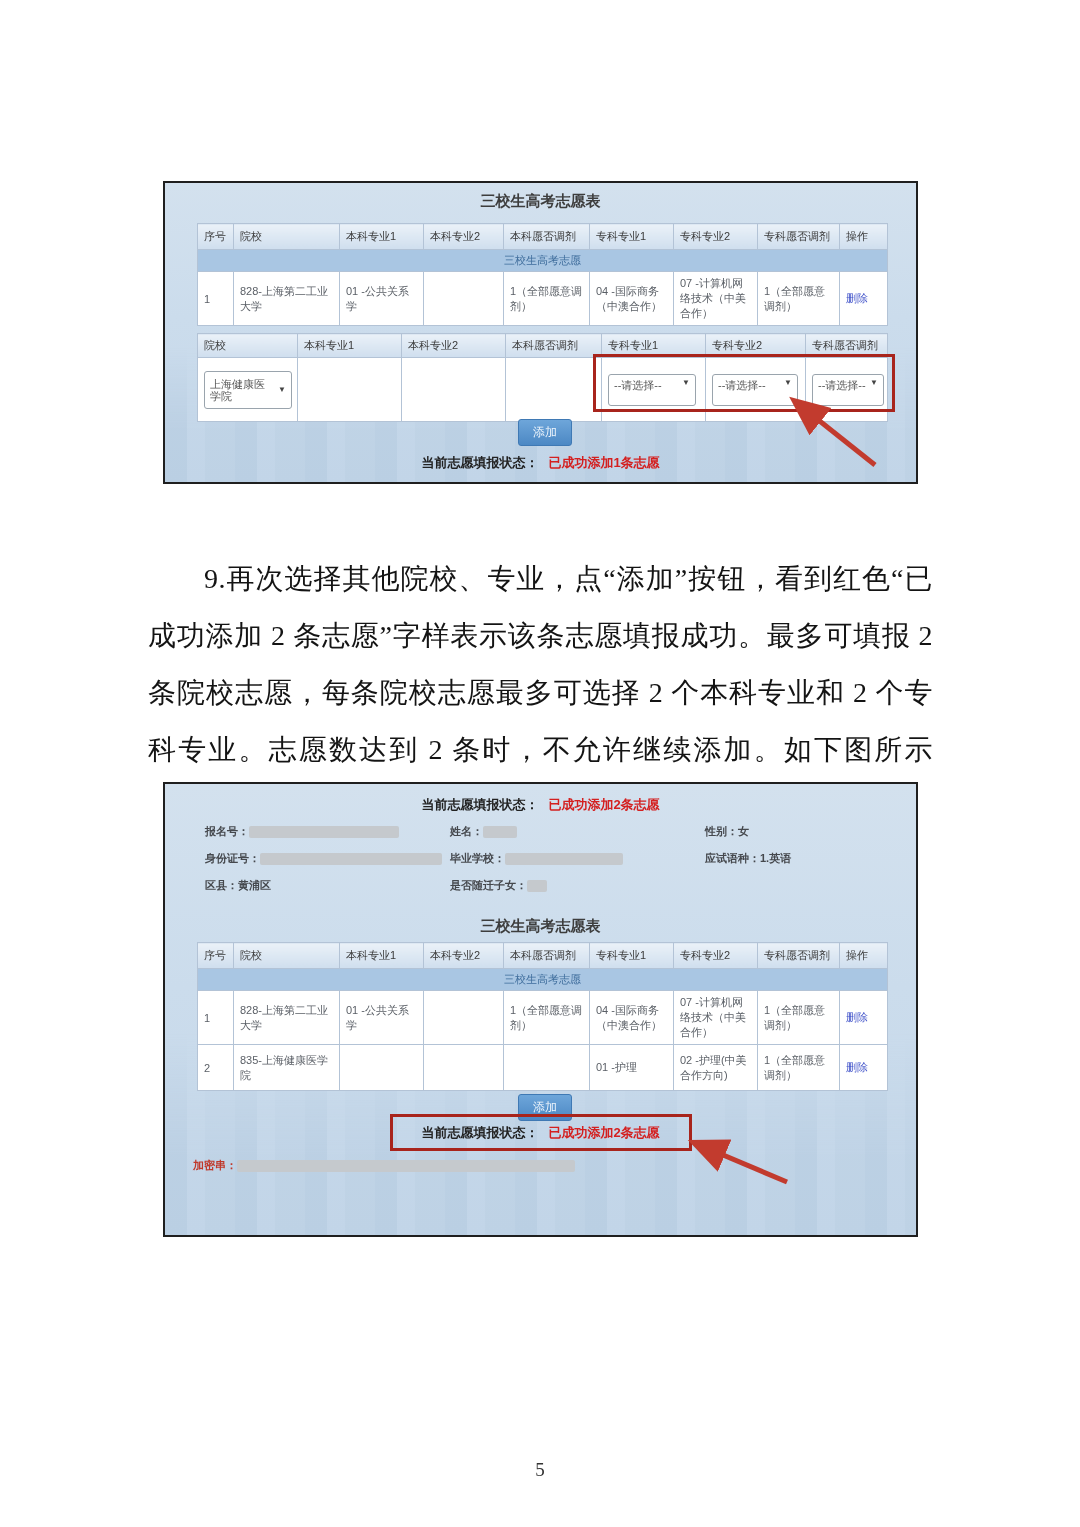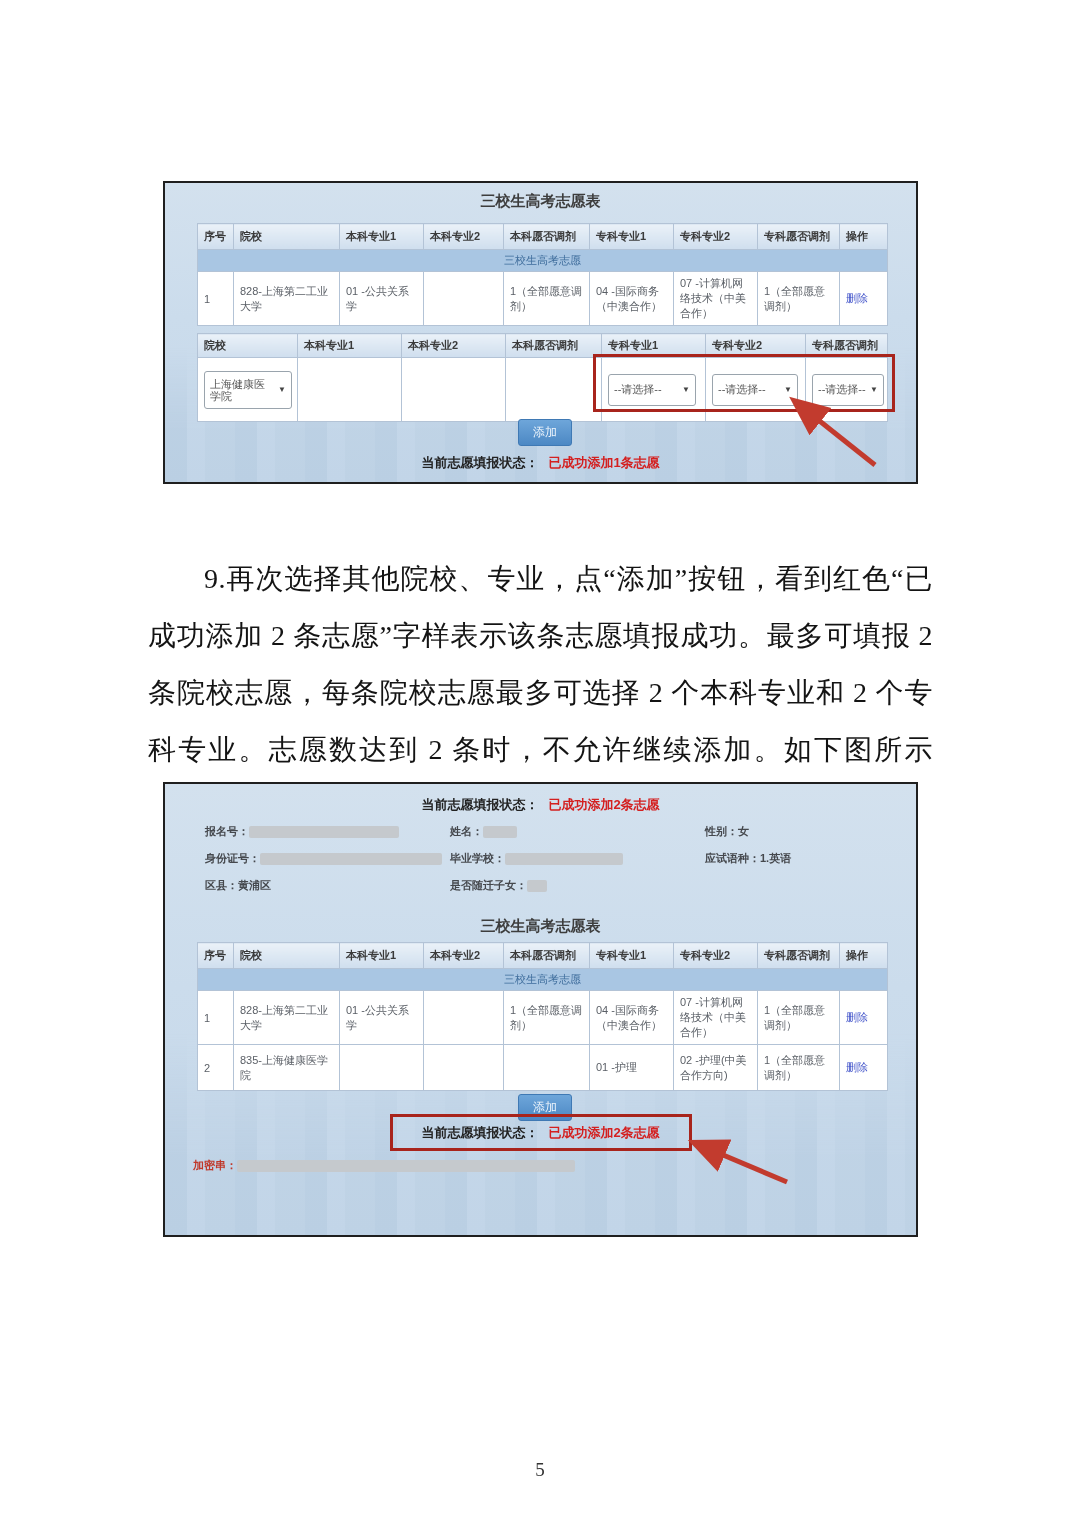--- a/index.html
+++ b/index.html
@@ -13,28 +13,28 @@
   .shot-1 { top:134px; height:303px; }
   .shot-2 { top:735px; height:455px; }
   .bg-art { position:absolute; left:0; right:0; bottom:0; height:45%; opacity:.20; pointer-events:none;
             background:repeating-linear-gradient(90deg,#8fadc9 0 22px,#b7cde2 22px 40px,#a3bdd6 40px 70px);
             -webkit-mask-image:linear-gradient(180deg,transparent,black 60%); mask-image:linear-gradient(180deg,transparent,black 60%); }
   .shot-title { position:absolute; width:100%; text-align:center; font-size:15px; font-weight:bold; color:#3d3d3d; }
 
   
   table.vt { border-collapse:collapse; table-layout:fixed; position:absolute; background:#fdfdfe; }
   table.vt th, table.vt td { border:1px solid #b3c3d6; font-size:11px; padding:3px 6px; text-align:left; vertical-align:middle; overflow:hidden; }
-  table.vt th { background:linear-gradient(180deg,#eaf1f8,#cfdeee); color:#3a3a3a; font-weight:bold; }
+  table.vt th { background:linear-gradient(180deg,#eaf1f8,#cfdeee); color:#3a3a3a; font-weight:normal; }
   table.vt td { color:#5a5f66; background:#ffffff; }
   tr.group-row td { background:#a9c6e3; color:#3f6d9c; text-align:center; font-weight:normal; }
   a.del { color:#3f51c9; text-decoration:none; cursor:pointer;text-align:center; }
 
   
   .sel { background:#ffffff; border:1px solid #9aa4ad; border-radius:3px; color:#555;
-         font-size:11px; padding:3px 5px; display:flex; align-items:center; justify-content:space-between; cursor:pointer; }
+         font-size:11px; padding:3px 5px; display:flex; justify-content:space-between; cursor:pointer; }
   .sel .caret { font-size:8px; color:#444; flex:0 0 auto; margin-left:4px; }
   .btn-add { position:absolute; background:linear-gradient(180deg,#6ea6da,#4c88c4); color:#eef5fc;
              border:1px solid #3f79b4; border-radius:3px; font-size:12px; padding:4px 14px; cursor:pointer; }
   .status-line { position:absolute; width:100%; text-align:center; font-size:13px; font-weight:bold; color:#222; }
   .status-red { color:#d42020; margin-left:10px; }
   .hl-rect { position:absolute; border:3px solid #a8241c; pointer-events:none; }
   .arrow-svg { position:absolute; pointer-events:none; }
 
   
   .info-item { position:absolute; font-size:11px; font-weight:bold; color:#45484d; white-space:nowrap; }

